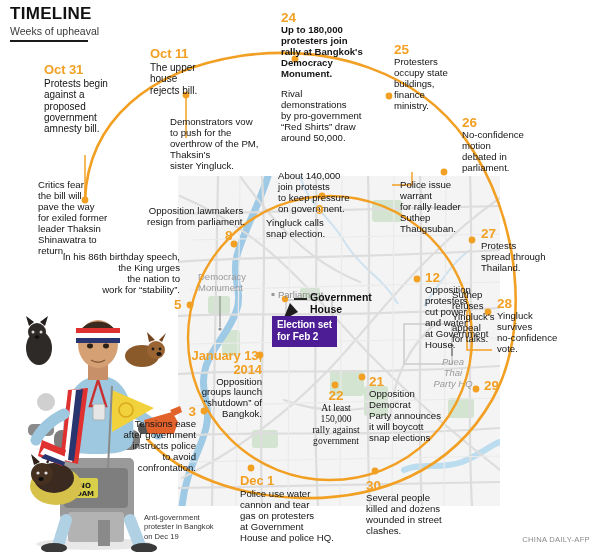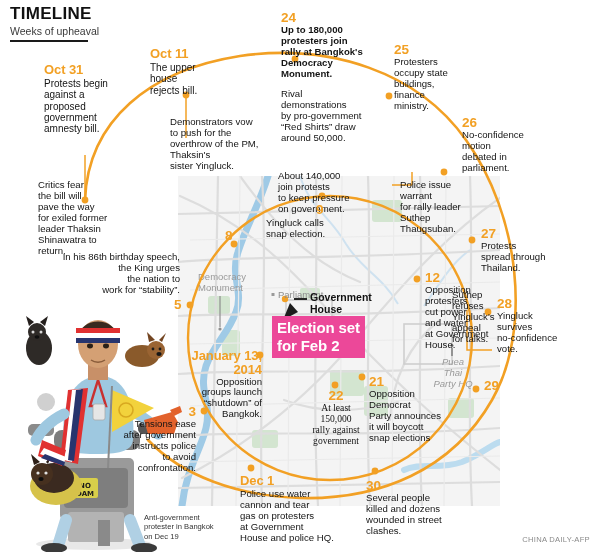--- a/index.html
+++ b/index.html
@@ -35,22 +35,22 @@
   .tiny{ font-size:7.6px; color:#333; line-height:1.25;}
   .r{ text-align:right; }
   .c{ text-align:center; }
 
   
   .maplab{ position:absolute; font-size:9.5px; color:#9a9a9a; line-height:1.12; }
   .maplab.dark{ color:#111; font-weight:bold; font-size:10.5px; }
   .parl{ position:absolute; font-size:9.5px; color:#8e8e8e; }
 
   .callout{
-    position:absolute; background:#ec4899; color:#fff;
-    font-size:15px; font-weight:bold; line-height:1.18;
+    position:absolute; background:#4c1d95; color:#fff;
+    font-size:10px; font-weight:bold; line-height:1.18;
     padding:3px 5px 4px 5px; letter-spacing:-.1px;
   }
 
   .credit{
     position:absolute; right:10px; bottom:8px;
     font-size:7.6px; color:#8a8a8a; letter-spacing:.3px;
   }
 
   svg.layer{ position:absolute; left:0; top:0; width:600px; height:552px; overflow:visible;}
   .photo-wrap{ position:absolute; left:2px; top:282px; width:190px; height:270px; }
@@ -407,20 +407,24 @@
   </div>
 
   <div class="blk r" style="left:48px; top:252px; width:132px;">
     <div class="body2" style="white-space:pre-line;">In his 86th birthday speech,
 the King urges
 the nation to
 work for “stability”.</div>
   </div>
   <div class="blk num" style="left:174px; top:297px;">5</div>
 
+  <div class="blk c" style="left:108px; top:206px; width:176px;">
+    <div class="body2" style="white-space:pre-line;">Opposition lawmakers
+resign from parliament.</div>
+  </div>
   <div class="blk num" style="left:225px; top:228px;">8</div>
 
   <div class="blk body2" style="left:278px; top:171px; width:104px; white-space:pre-line;">About 140,000
 join protests
 to keep pressure
 on government.</div>
   <div class="blk num" style="left:316px; top:202px;">9</div>
   <div class="blk body2" style="left:266px; top:218px; width:104px; white-space:pre-line;">Yingluck calls
 snap election.</div>
 

